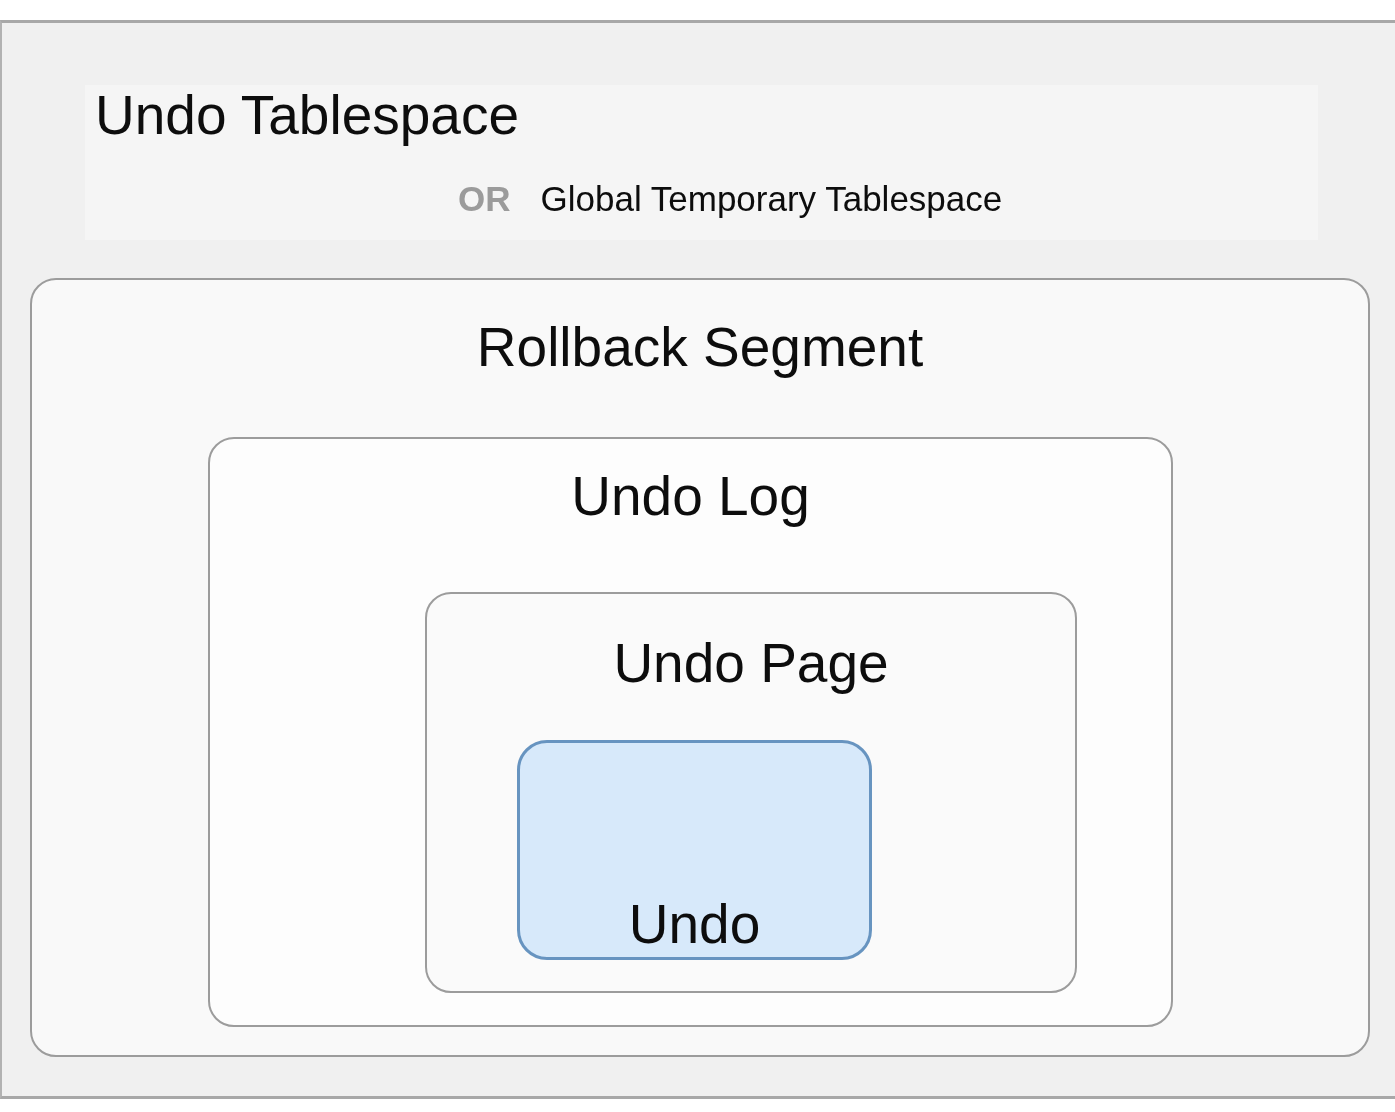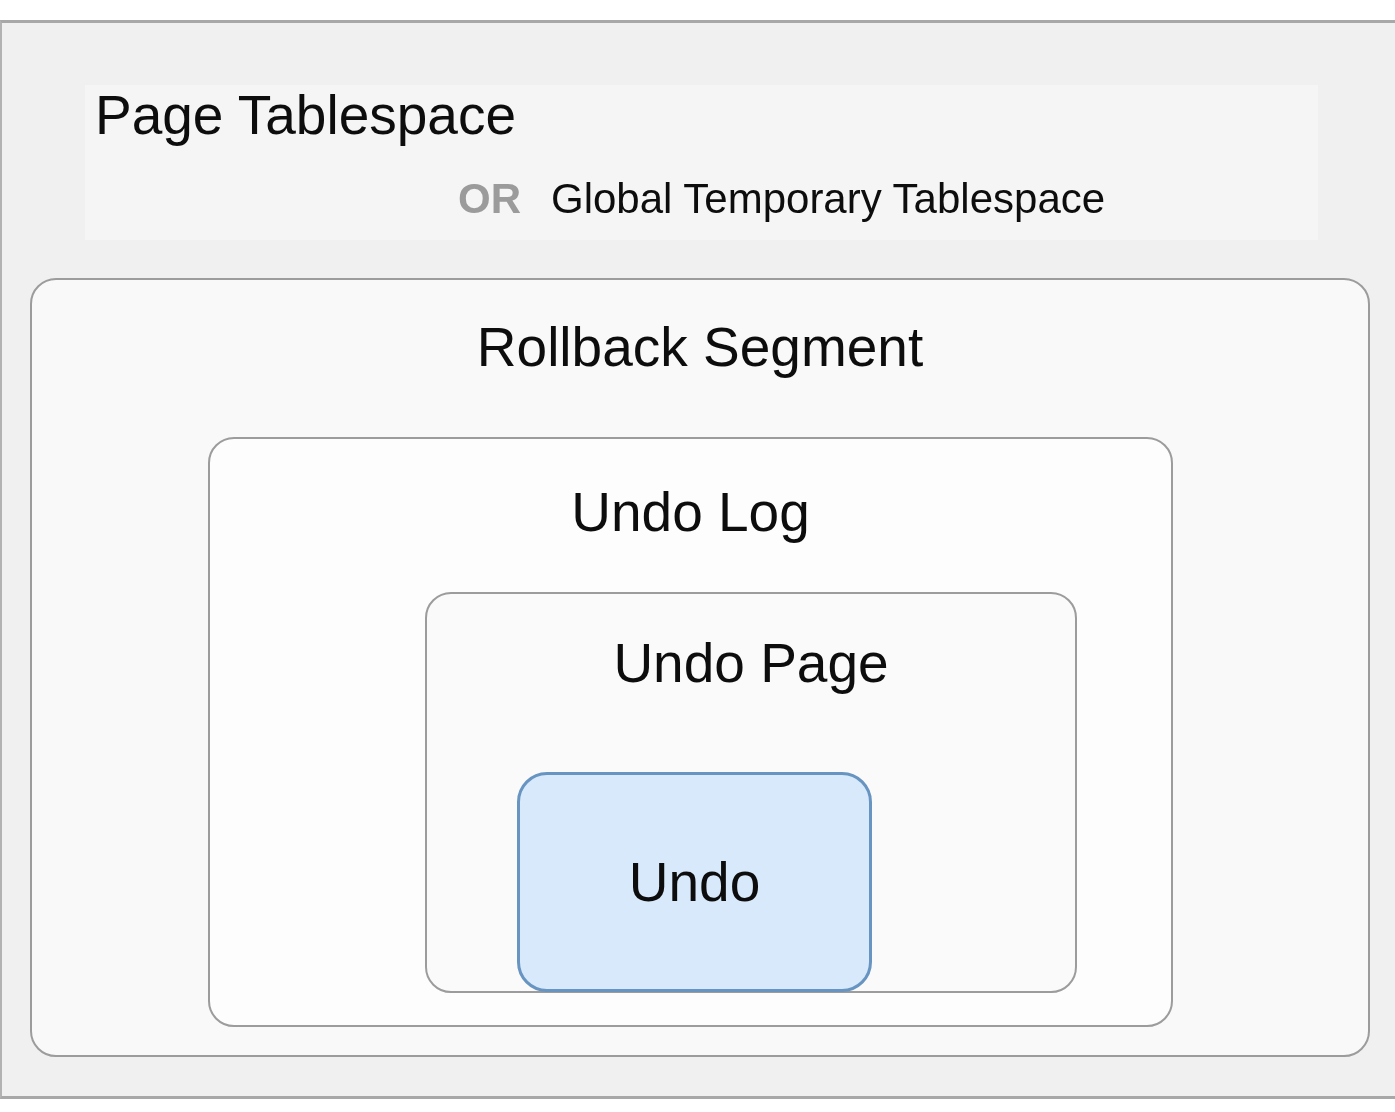--- a/index.html
+++ b/index.html
@@ -41,21 +41,21 @@
     position:absolute;
     left:93px;top:61px;
     font-size:55px;
     line-height:62px;
     letter-spacing:0px;
     white-space:nowrap;
   }
   .title-alt-row{
     position:absolute;
     left:456px;top:145px;
-    font-size:42px;
+    font-size:35px;
     line-height:62px;
     white-space:nowrap;
     display:flex;
     align-items:baseline;
     text-align:right;
   }
   .or-label{
     color:var(--or-color);
     font-weight:bold;
     margin-right:30px;
@@ -77,56 +77,55 @@
     left:28px;top:255px;
     width:1340px;height:779px;
     background:#f9f9f9;
   }
   .rollback-box > .box-title{top:36px;}
   .undolog-box{
     left:176px;top:157px;
     width:965px;height:590px;
     background:#fdfdfd;
   }
-  .undolog-box > .box-title{top:42px;}
+  .undolog-box > .box-title{top:26px;}
   .undopage-box{
     left:215px;top:153px;
     width:652px;height:401px;
     background:#fafafa;
   }
   .undopage-box > .box-title{top:38px;}
   .undorecord-box{
     position:absolute;
     left:90px;top:146px;
     width:355px;height:220px;
     background:var(--record-fill);
     border:3px solid var(--record-border);
     border-radius:30px;
     display:flex;
     flex-direction:column;
     align-items:center;
-    justify-content:center;
-    margin-top:32px;
+    justify-content:flex-end;
   }
   .record-line{
     font-size:55px;
     line-height:65px;
     text-align:center;
     white-space:nowrap;
   }
 </style>
 </head>
 <body>
 
 <div class="canvas">
   <div class="frame">
 
     <div class="title-band"></div>
 
-    <div class="title-primary">Page Tablespace</div>
+    <div class="title-primary">Undo Tablespace</div>
 
     <div class="title-alt-row">
       <span class="or-label">OR</span>
       <span class="alt-label">Global Temporary Tablespace</span>
     </div>
 
     <div class="nest-box rollback-box">
       <div class="box-title">Rollback Segment</div>
 
       <div class="nest-box undolog-box">

